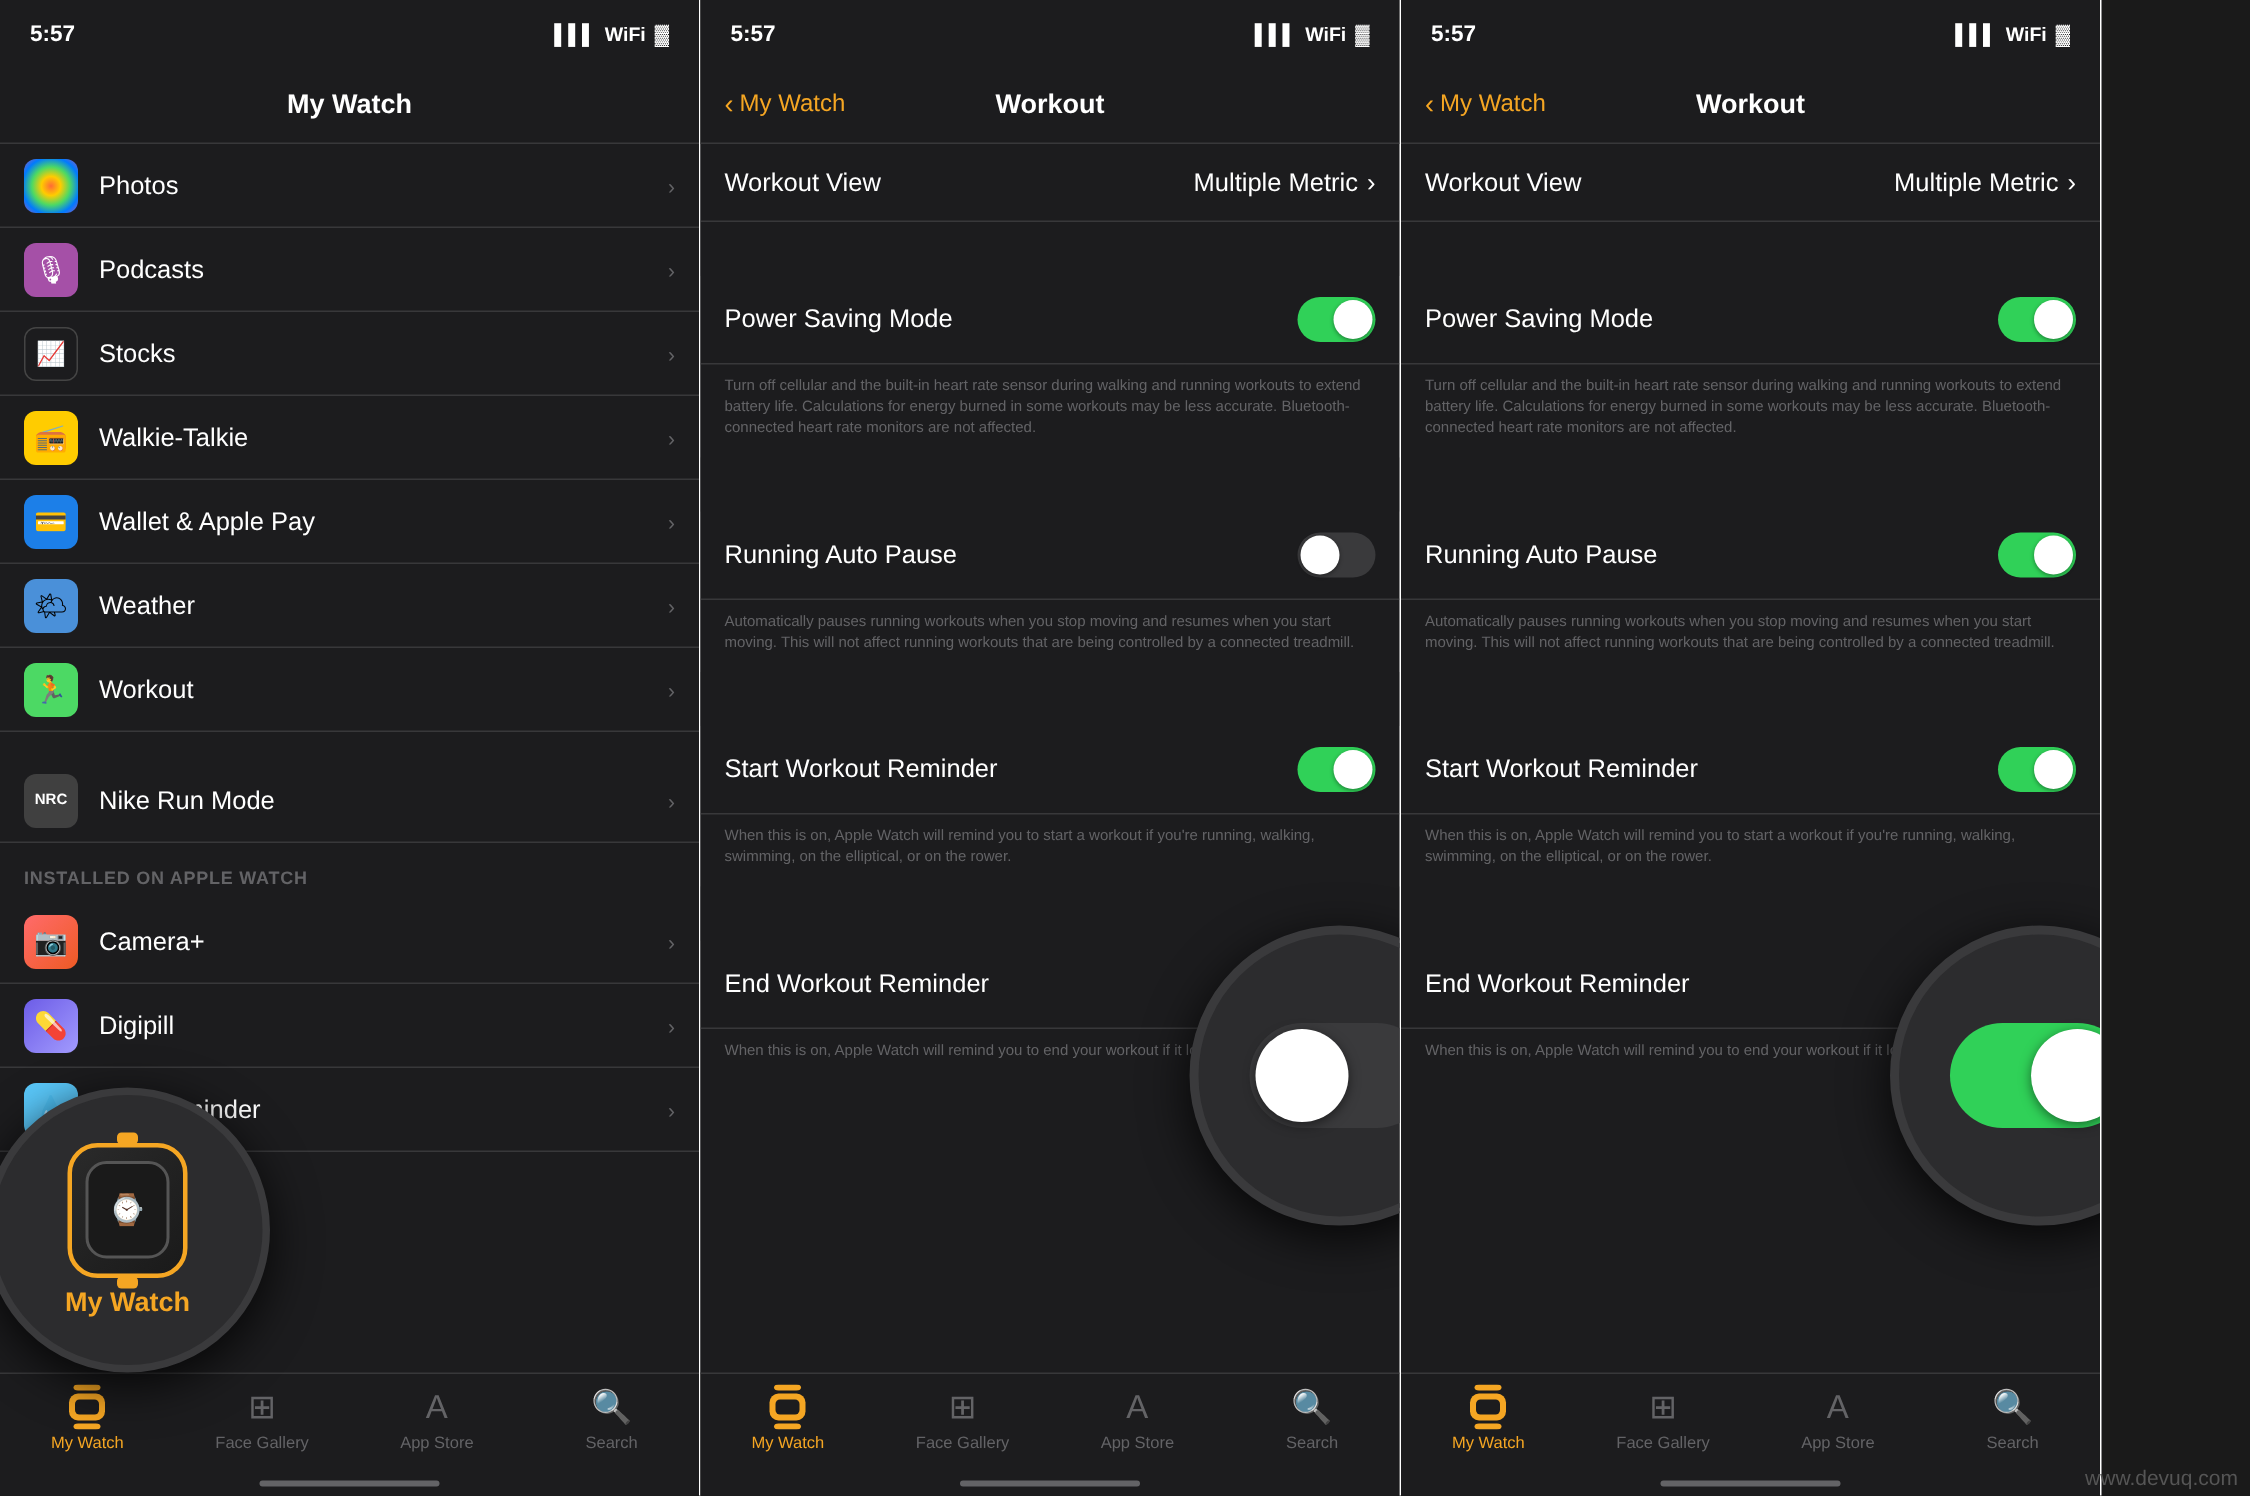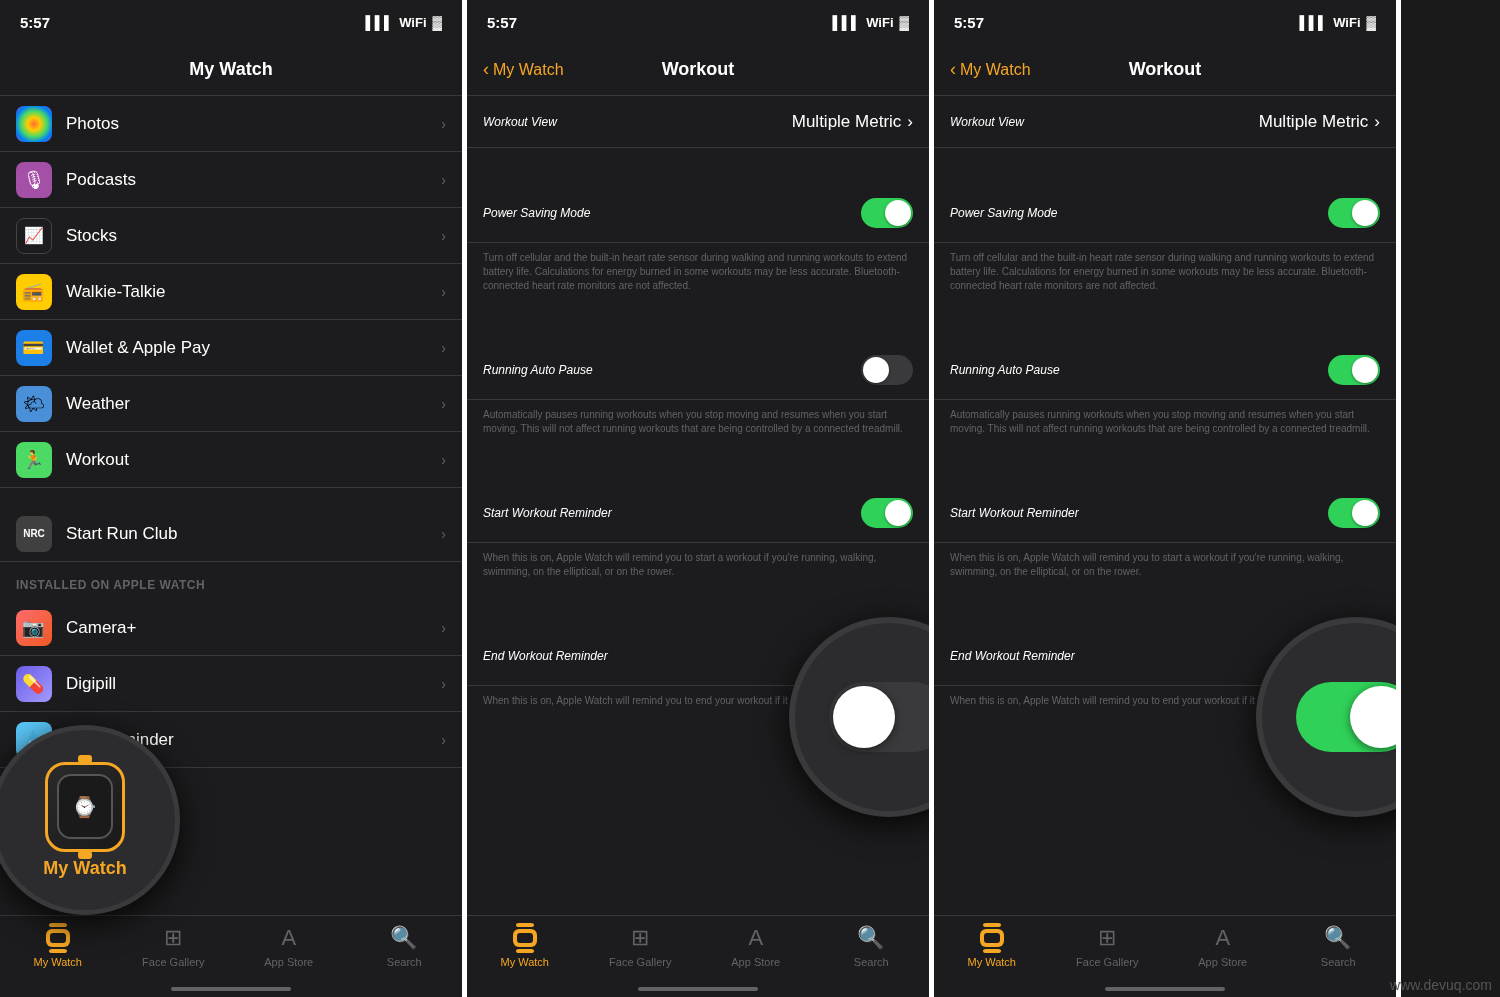--- a/index.html
+++ b/index.html
@@ -12,21 +12,21 @@
       overflow: hidden;
     }
 
     
     .phone {
       width: 467px;
       height: 997px;
       background: #1c1c1e;
       position: relative;
       overflow: hidden;
-      border-right: 5px solid #ffffff;
+      border-right: 1px solid #ffffff;
       flex-shrink: 0;
     }
     .phone:last-child { border-right: none; }
 
     
     .status-bar {
       height: 44px;
       background: #1c1c1e;
       display: flex;
       align-items: center;
@@ -121,22 +121,21 @@
     .settings-row-inline {
       display: flex;
       align-items: center;
       justify-content: space-between;
       padding: 0 16px;
       height: 52px;
       border-bottom: 1px solid #38383a;
     }
     .settings-row-label {
       color: white;
-      font-size: 12px;
-      font-style: italic;
+      font-size: 17px;
     }
     .settings-row-value {
       color: #ffffff;
       font-size: 17px;
       display: flex;
       align-items: center;
       gap: 6px;
     }
     .settings-description {
       color: #636366;
@@ -388,21 +387,21 @@
     <div class="list-item">
       <div class="list-icon icon-workout" style="display:flex;align-items:center;justify-content:center;font-size:18px;">🏃</div>
       <span class="list-label">Workout</span>
       <span class="list-chevron">›</span>
     </div>
 
     <div style="height:18px;background:#1c1c1e;"></div>
 
     <div class="list-item">
       <div class="list-icon icon-nike" style="display:flex;align-items:center;justify-content:center;color:white;font-size:10px;font-weight:700;">NRC</div>
-      <span class="list-label">Start Run Club</span>
+      <span class="list-label">Nike Run Mode</span>
       <span class="list-chevron">›</span>
     </div>
 
     <div class="section-header">INSTALLED ON APPLE WATCH</div>
 
     <div class="list-item">
       <div class="list-icon icon-camera" style="display:flex;align-items:center;justify-content:center;font-size:18px;">📷</div>
       <span class="list-label">Camera+</span>
       <span class="list-chevron">›</span>
     </div>

